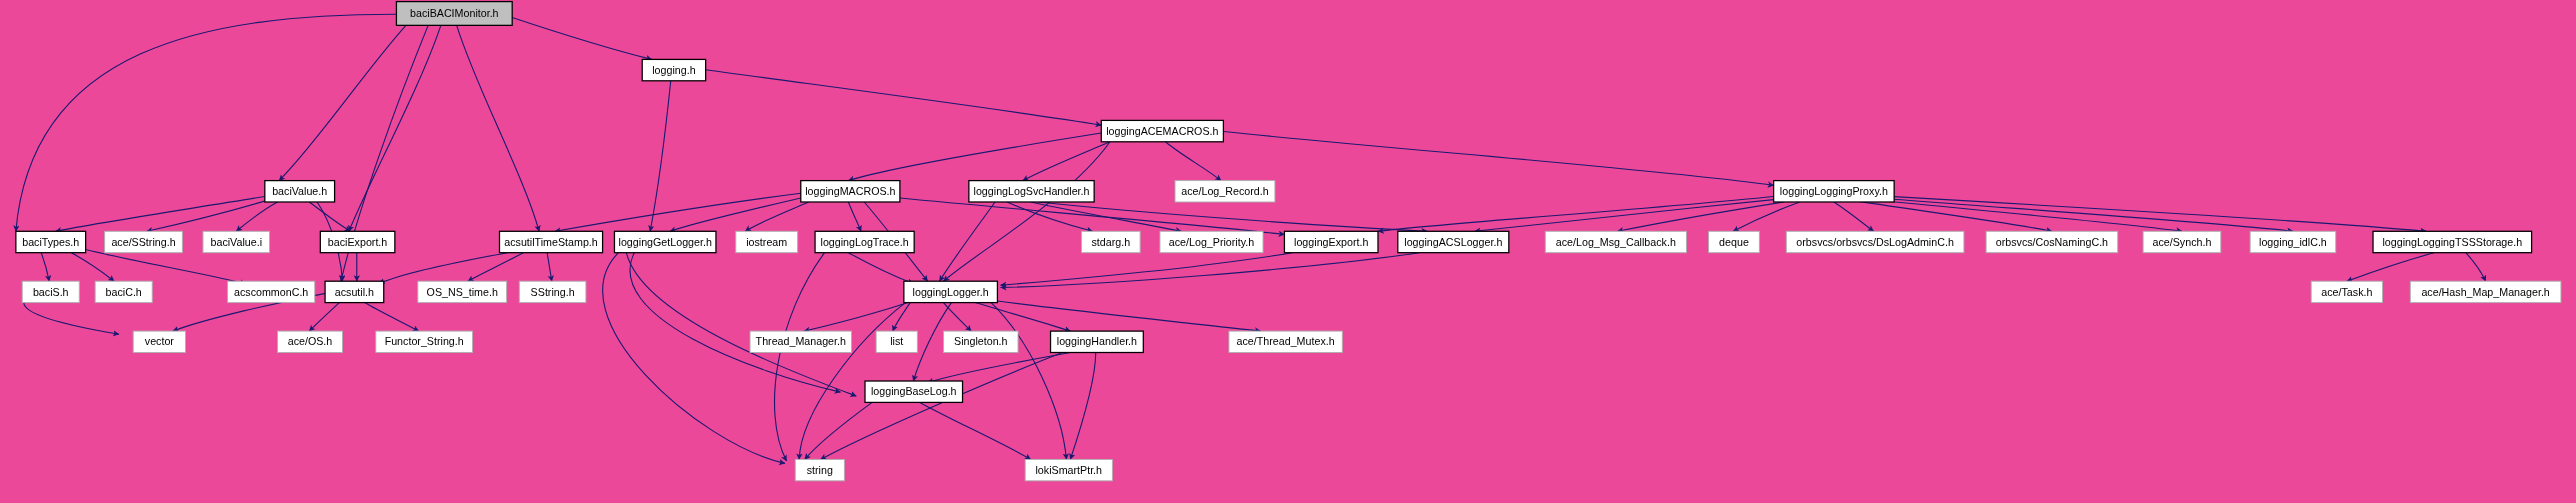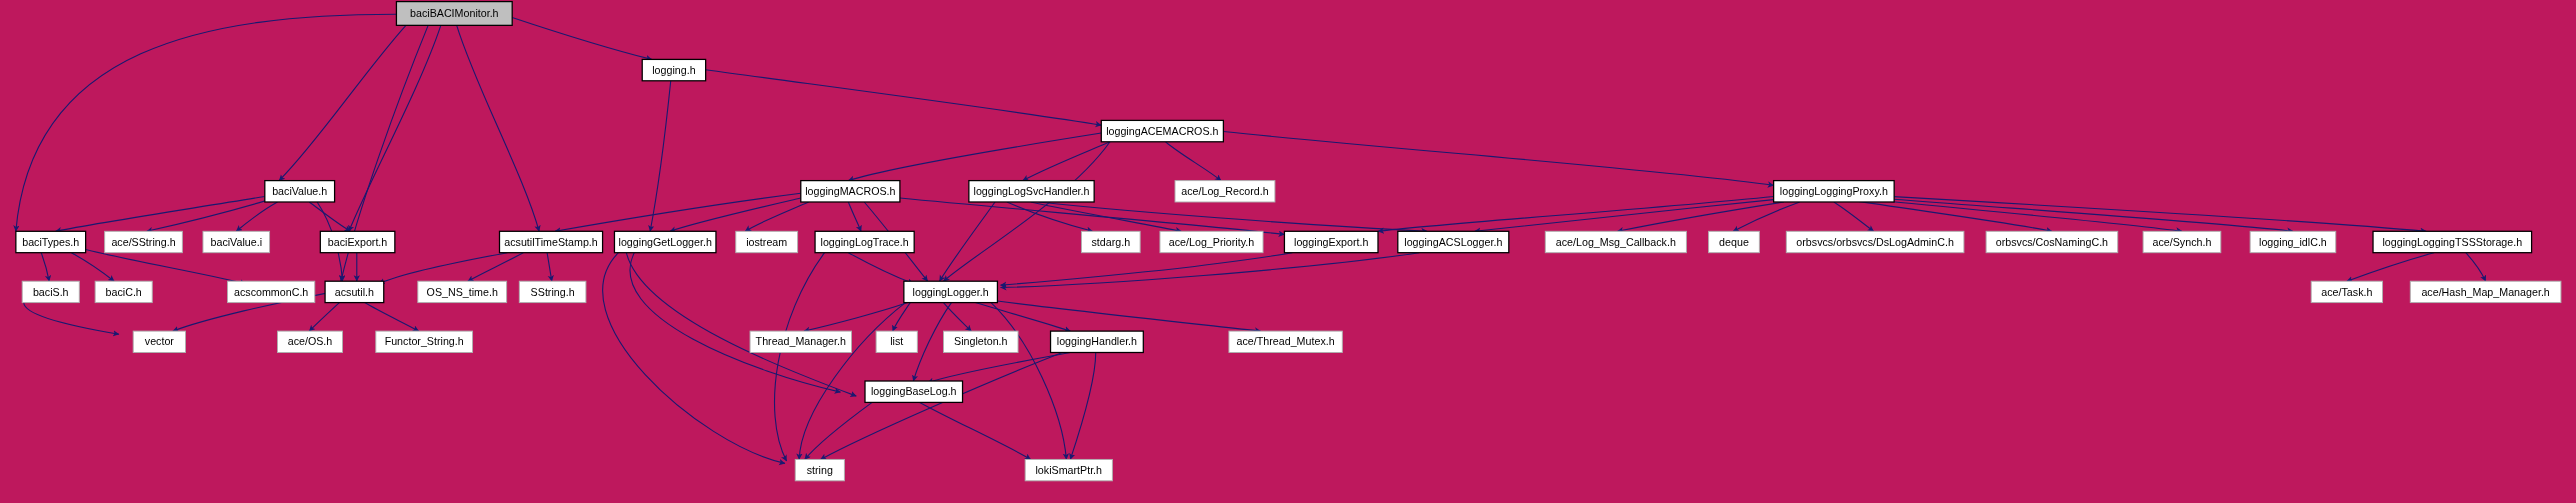--- a/index.html
+++ b/index.html
@@ -4,21 +4,21 @@
 <style>
   html, body {
     margin: 0;
     padding: 0;
     background: #ffffff;
   }
   #graph-root {
     position: relative;
     width: 2576px;
     height: 503px;
-    background: #be185d;
+    background: #ec4899;
     font-family: "Liberation Sans", sans-serif;
     overflow: hidden;
   }
   svg.graph-canvas {
     position: absolute;
     left: 0;
     top: 0;
     width: 2576px;
     height: 503px;
   }

